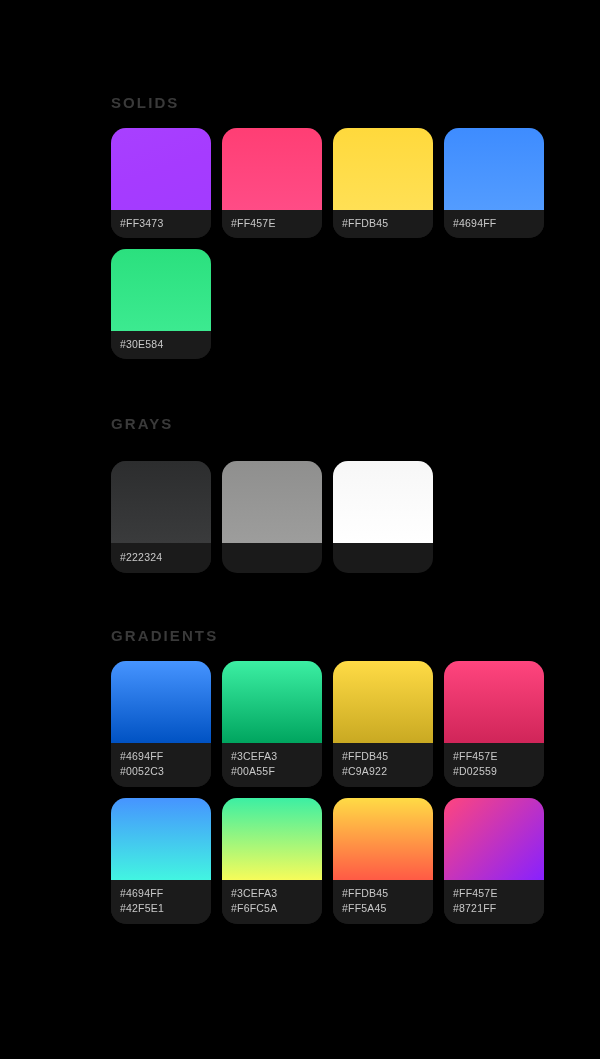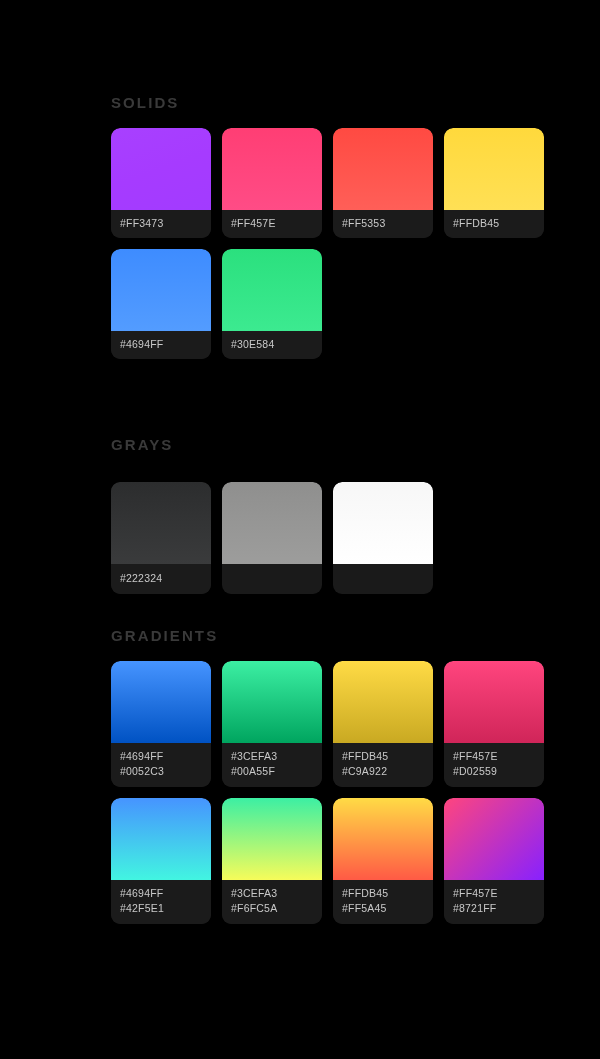--- a/index.html
+++ b/index.html
@@ -25,21 +25,21 @@
     text-transform: uppercase;
   }
   .section { position: absolute; left: 80px; padding-left: 31px; }
   .grid {
     display: flex;
     flex-wrap: wrap;
     gap: 11px;
   }
   .swatch {
     width: 100px;
-    border-radius: 9px;
+    border-radius: 15px;
     overflow: hidden;
     background: #1a1a1a;
     display: flex;
     flex-direction: column;
   }
   .chip {
     width: 100%;
     height: 80px;
     border-radius: 9px 9px 0 0;
   }
@@ -77,47 +77,41 @@
             <div class="hex">#FF3473</div>
           </div>
         </div>
         <div class="swatch solid">
           <div class="chip" style="background: linear-gradient(rgb(255, 62, 116) 0%, rgb(255, 76, 134) 100%);"></div>
           <div class="labels">
             <div class="hex">#FF457E</div>
           </div>
         </div>
         <div class="swatch solid">
-          <div class="chip" style="background: linear-gradient(rgb(255, 74, 66) 0%, rgb(255, 95, 88) 100%);"></div>
-          <div class="labels">
-            <div class="hex">#FF5353</div>
-          </div>
-        </div>
-        <div class="swatch solid">
           <div class="chip" style="background: linear-gradient(rgb(255, 217, 60) 0%, rgb(255, 224, 85) 100%);"></div>
           <div class="labels">
             <div class="hex">#FFDB45</div>
           </div>
         </div>
         <div class="swatch solid">
           <div class="chip" style="background: linear-gradient(rgb(62, 140, 255) 0%, rgb(83, 156, 255) 100%);"></div>
           <div class="labels">
             <div class="hex">#4694FF</div>
           </div>
         </div>
         <div class="swatch solid">
           <div class="chip" style="background: linear-gradient(rgb(43, 224, 126) 0%, rgb(60, 234, 144) 100%);"></div>
           <div class="labels">
             <div class="hex">#30E584</div>
           </div>
         </div>
       </div>
   </div>
 
-  <div class="section" id="sec-grays" style="top:436px;">
+  <div class="section" id="sec-grays" style="top:415px;">
     <div class="section-title">GRAYS</div>
     <div class="grid" id="grid-grays" style="margin-top:29px; width:440px;">
         <div class="swatch gray">
           <div class="chip" style="background: linear-gradient(rgb(44, 45, 46) 0%, rgb(58, 59, 60) 100%);"></div>
           <div class="labels">
             <div class="hex">#222324</div>
           </div>
         </div>
         <div class="swatch gray">
           <div class="chip" style="background: linear-gradient(rgb(143, 143, 142) 0%, rgb(157, 157, 156) 100%);"></div>

